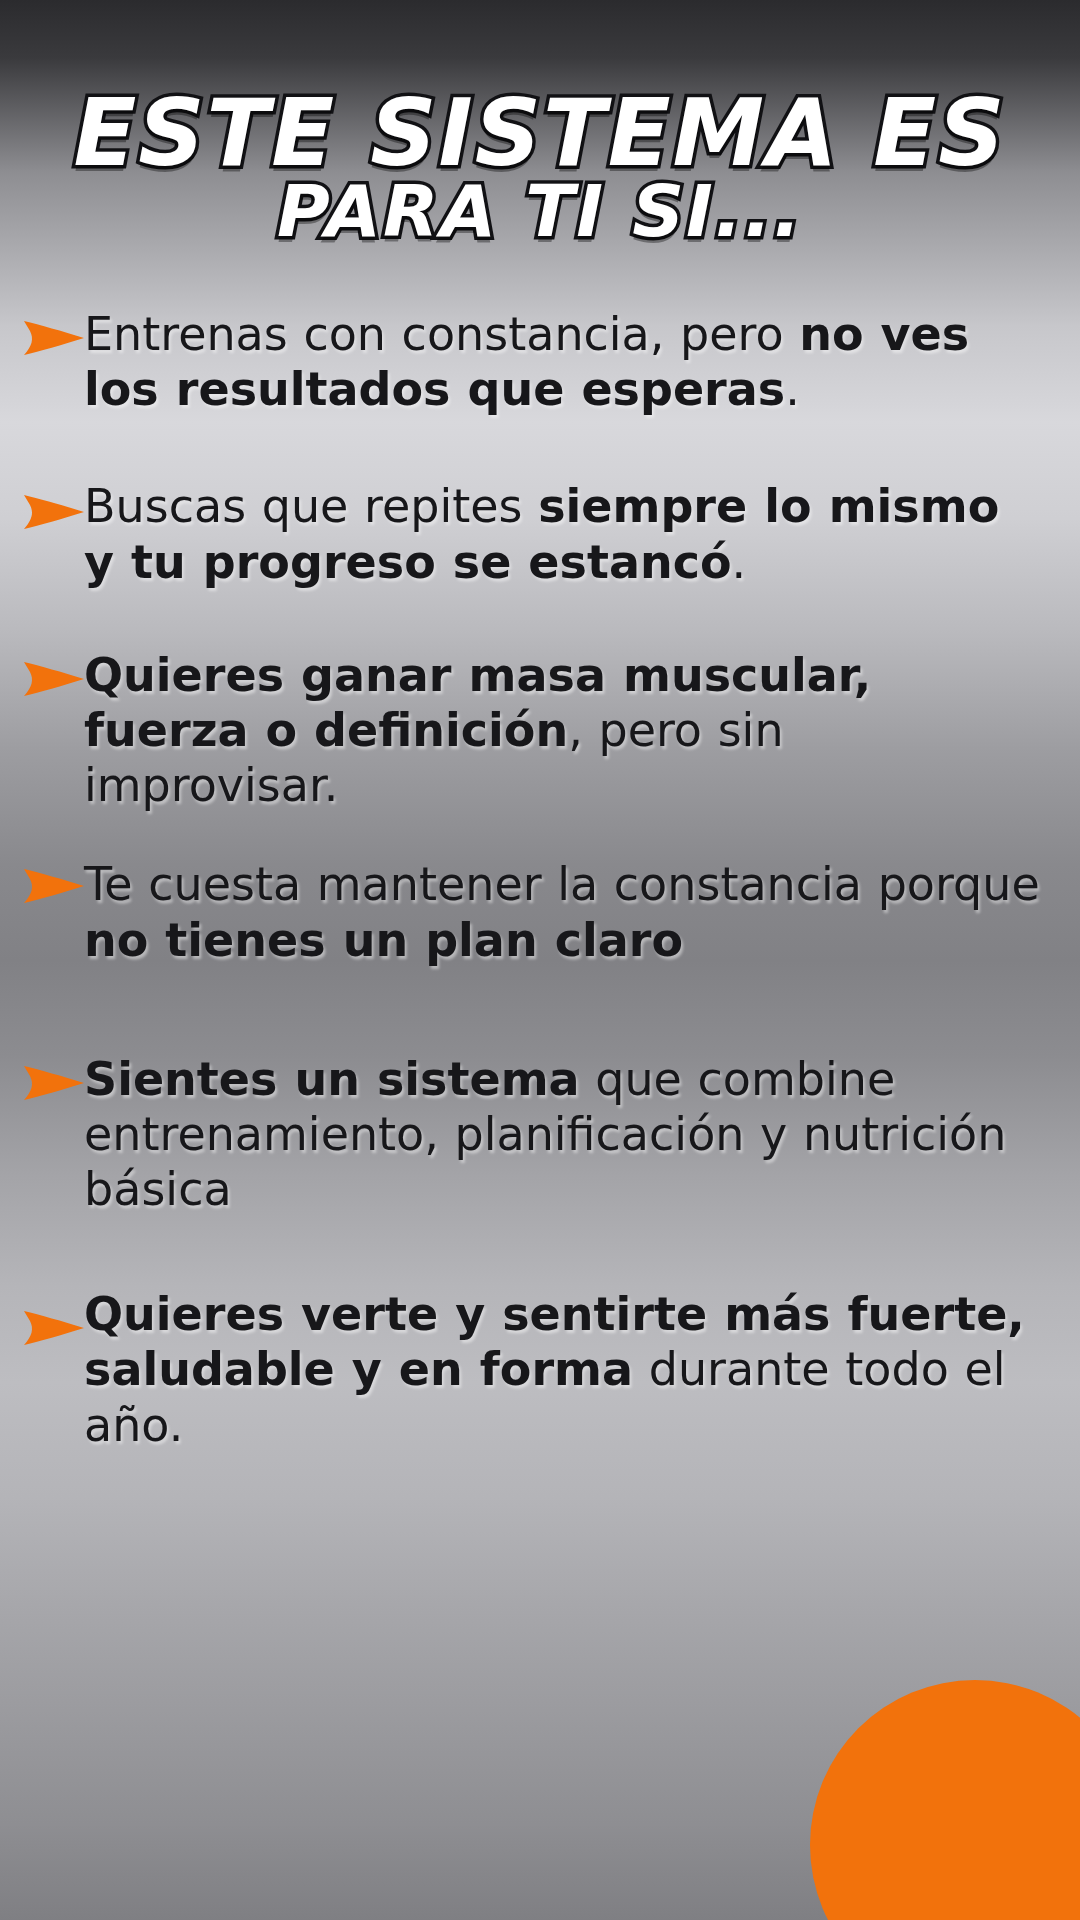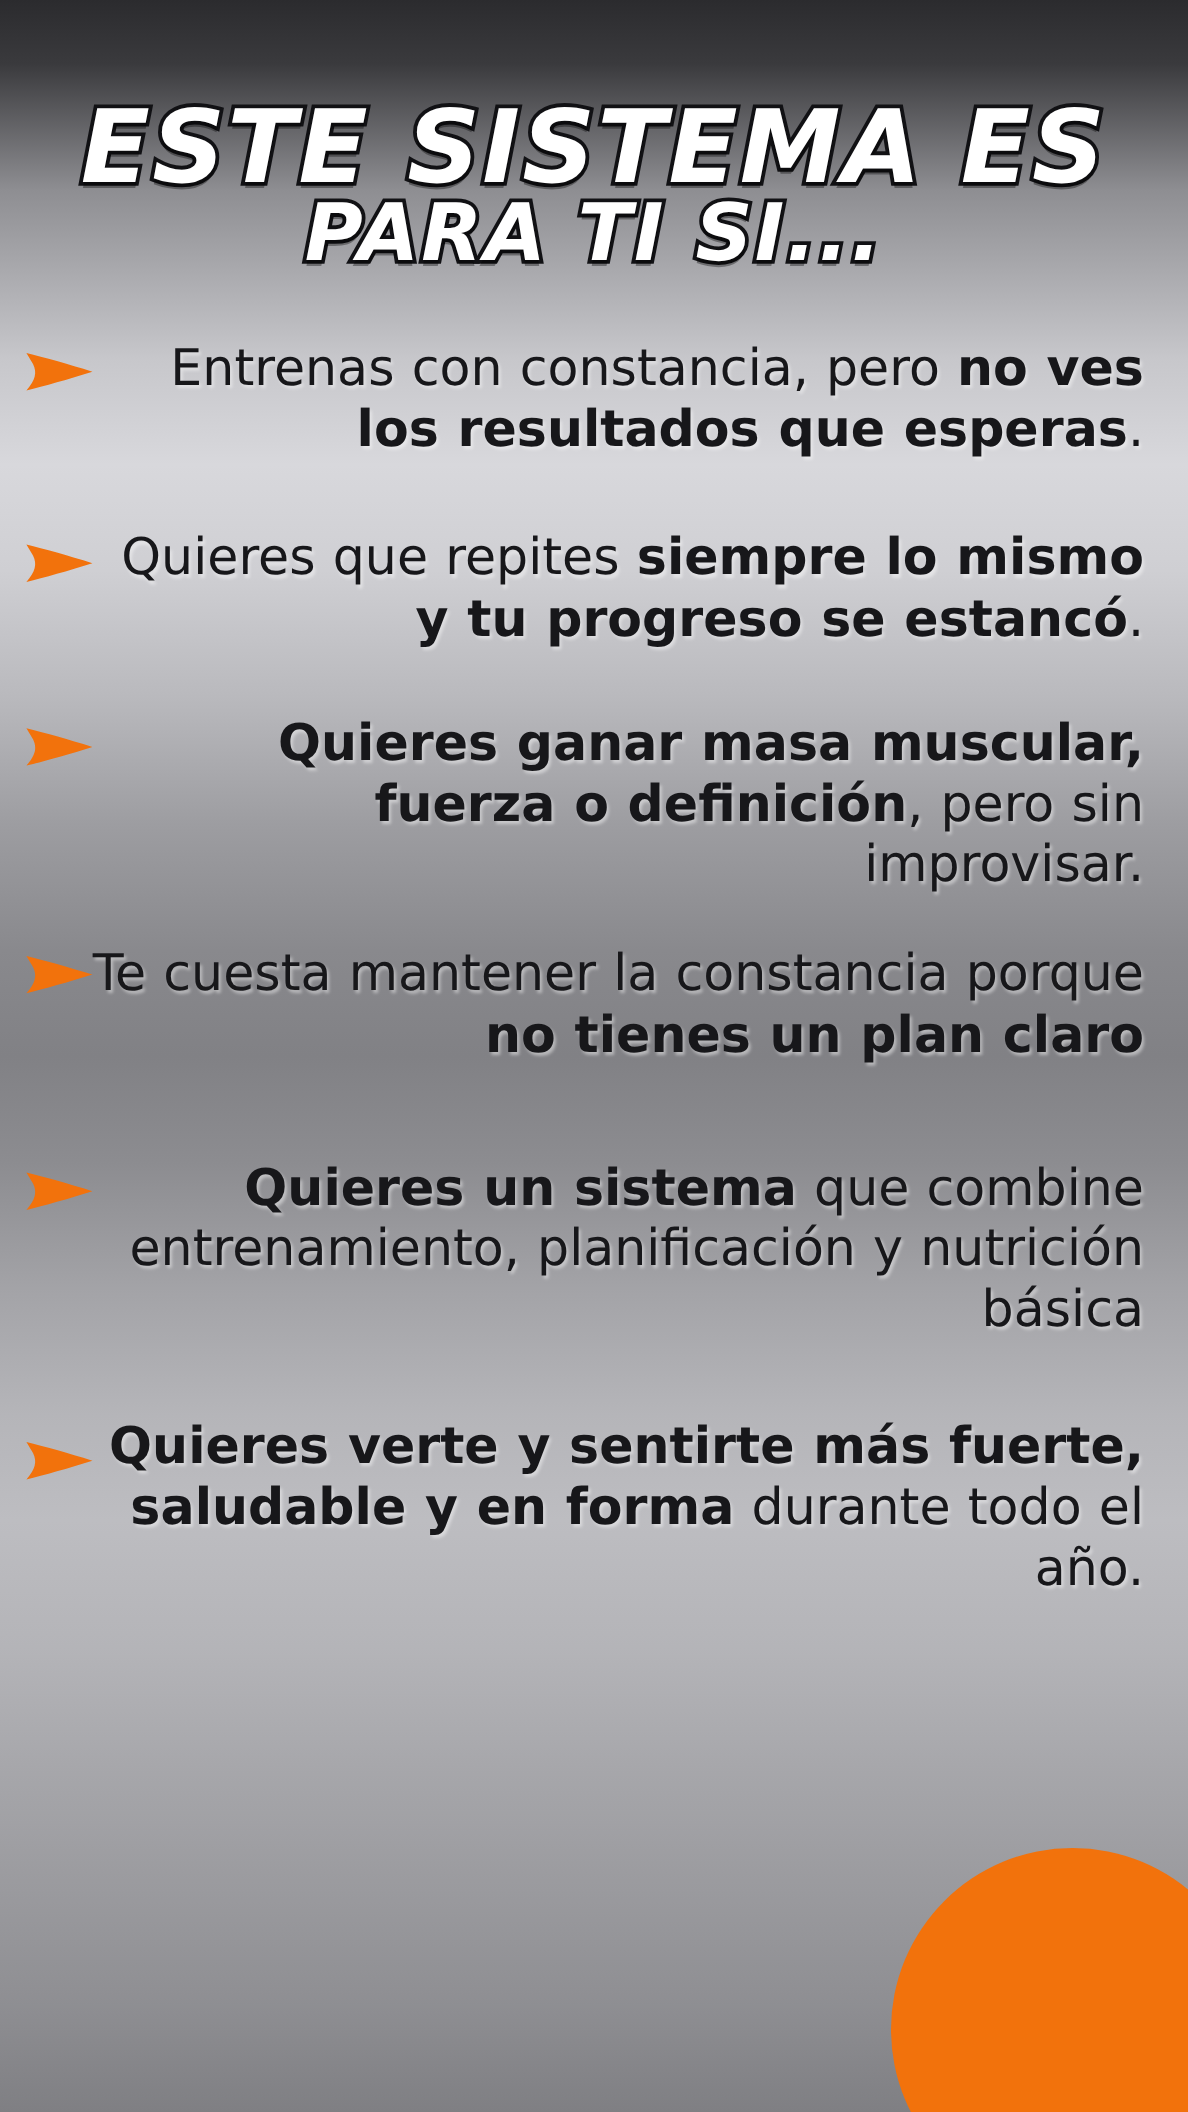--- a/index.html
+++ b/index.html
@@ -99,21 +99,21 @@
     position: absolute;
     left: 0;
     width: 66px;
     height: 46px;
     display: block;
   }
   .bullet svg { display: block; }
 
   .item-text {
     display: block;
-    text-align: right;
+    text-align: left;
     padding: 0 18px 0 62px;
     font-family: "DejaVu Sans", sans-serif;
     font-size: 46px;
     line-height: 1.20;
     color: #17171a;
     text-shadow: 2px 3px 3px rgba(255,255,255,0.45);
     word-spacing: 1px;
   }
   .item-text b {
     font-weight: bold;
@@ -155,21 +155,21 @@
       </span>
       <span class="item-text"><span>Entrenas con constancia, pero </span><b>no ves los resultados que esperas</b><span>.</span></span>
     </div>
 
     <div class="item i2">
       <span class="bullet">
         <svg width="66" height="46" viewBox="0 0 66 46" xmlns="http://www.w3.org/2000/svg">
           <path d="M2 6 C18 10, 40 16, 62 23 C40 30, 18 36, 2 40 C10 31, 12 24, 8 16 Z" fill="#f2720c"></path>
         </svg>
       </span>
-      <span class="item-text"><span>Quieres que repites </span><b>siempre lo mismo y tu progreso se estancó</b><span>.</span></span>
+      <span class="item-text"><span>Buscas que repites </span><b>siempre lo mismo y tu progreso se estancó</b><span>.</span></span>
     </div>
 
     <div class="item i3">
       <span class="bullet">
         <svg width="66" height="46" viewBox="0 0 66 46" xmlns="http://www.w3.org/2000/svg">
           <path d="M2 6 C18 10, 40 16, 62 23 C40 30, 18 36, 2 40 C10 31, 12 24, 8 16 Z" fill="#f2720c"></path>
         </svg>
       </span>
       <span class="item-text"><b>Quieres ganar masa muscular, fuerza o definición</b><span>, pero sin improvisar.</span></span>
     </div>
@@ -182,21 +182,21 @@
       </span>
       <span class="item-text"><span>Te cuesta mantener la constancia porque </span><b>no tienes un plan claro</b></span>
     </div>
 
     <div class="item i5">
       <span class="bullet">
         <svg width="66" height="46" viewBox="0 0 66 46" xmlns="http://www.w3.org/2000/svg">
           <path d="M2 6 C18 10, 40 16, 62 23 C40 30, 18 36, 2 40 C10 31, 12 24, 8 16 Z" fill="#f2720c"></path>
         </svg>
       </span>
-      <span class="item-text"><b>Quieres un sistema</b><span> que combine entrenamiento, planificación y nutrición básica</span></span>
+      <span class="item-text"><b>Sientes un sistema</b><span> que combine entrenamiento, planificación y nutrición básica</span></span>
     </div>
 
     <div class="item i6">
       <span class="bullet">
         <svg width="66" height="46" viewBox="0 0 66 46" xmlns="http://www.w3.org/2000/svg">
           <path d="M2 6 C18 10, 40 16, 62 23 C40 30, 18 36, 2 40 C10 31, 12 24, 8 16 Z" fill="#f2720c"></path>
         </svg>
       </span>
       <span class="item-text"><b>Quieres verte y sentirte más fuerte, saludable y en forma</b><span> durante todo el año.</span></span>
     </div>

